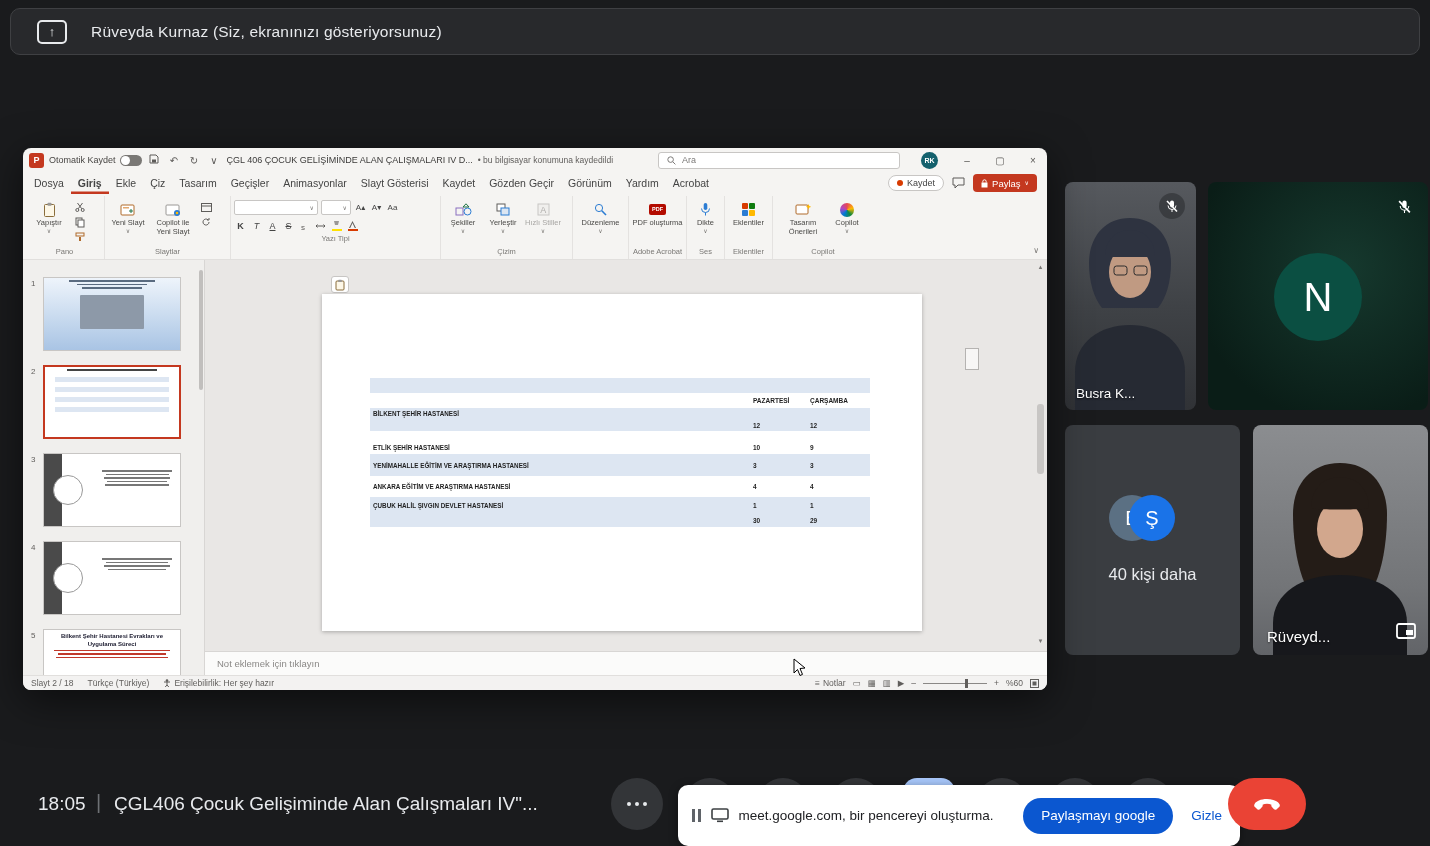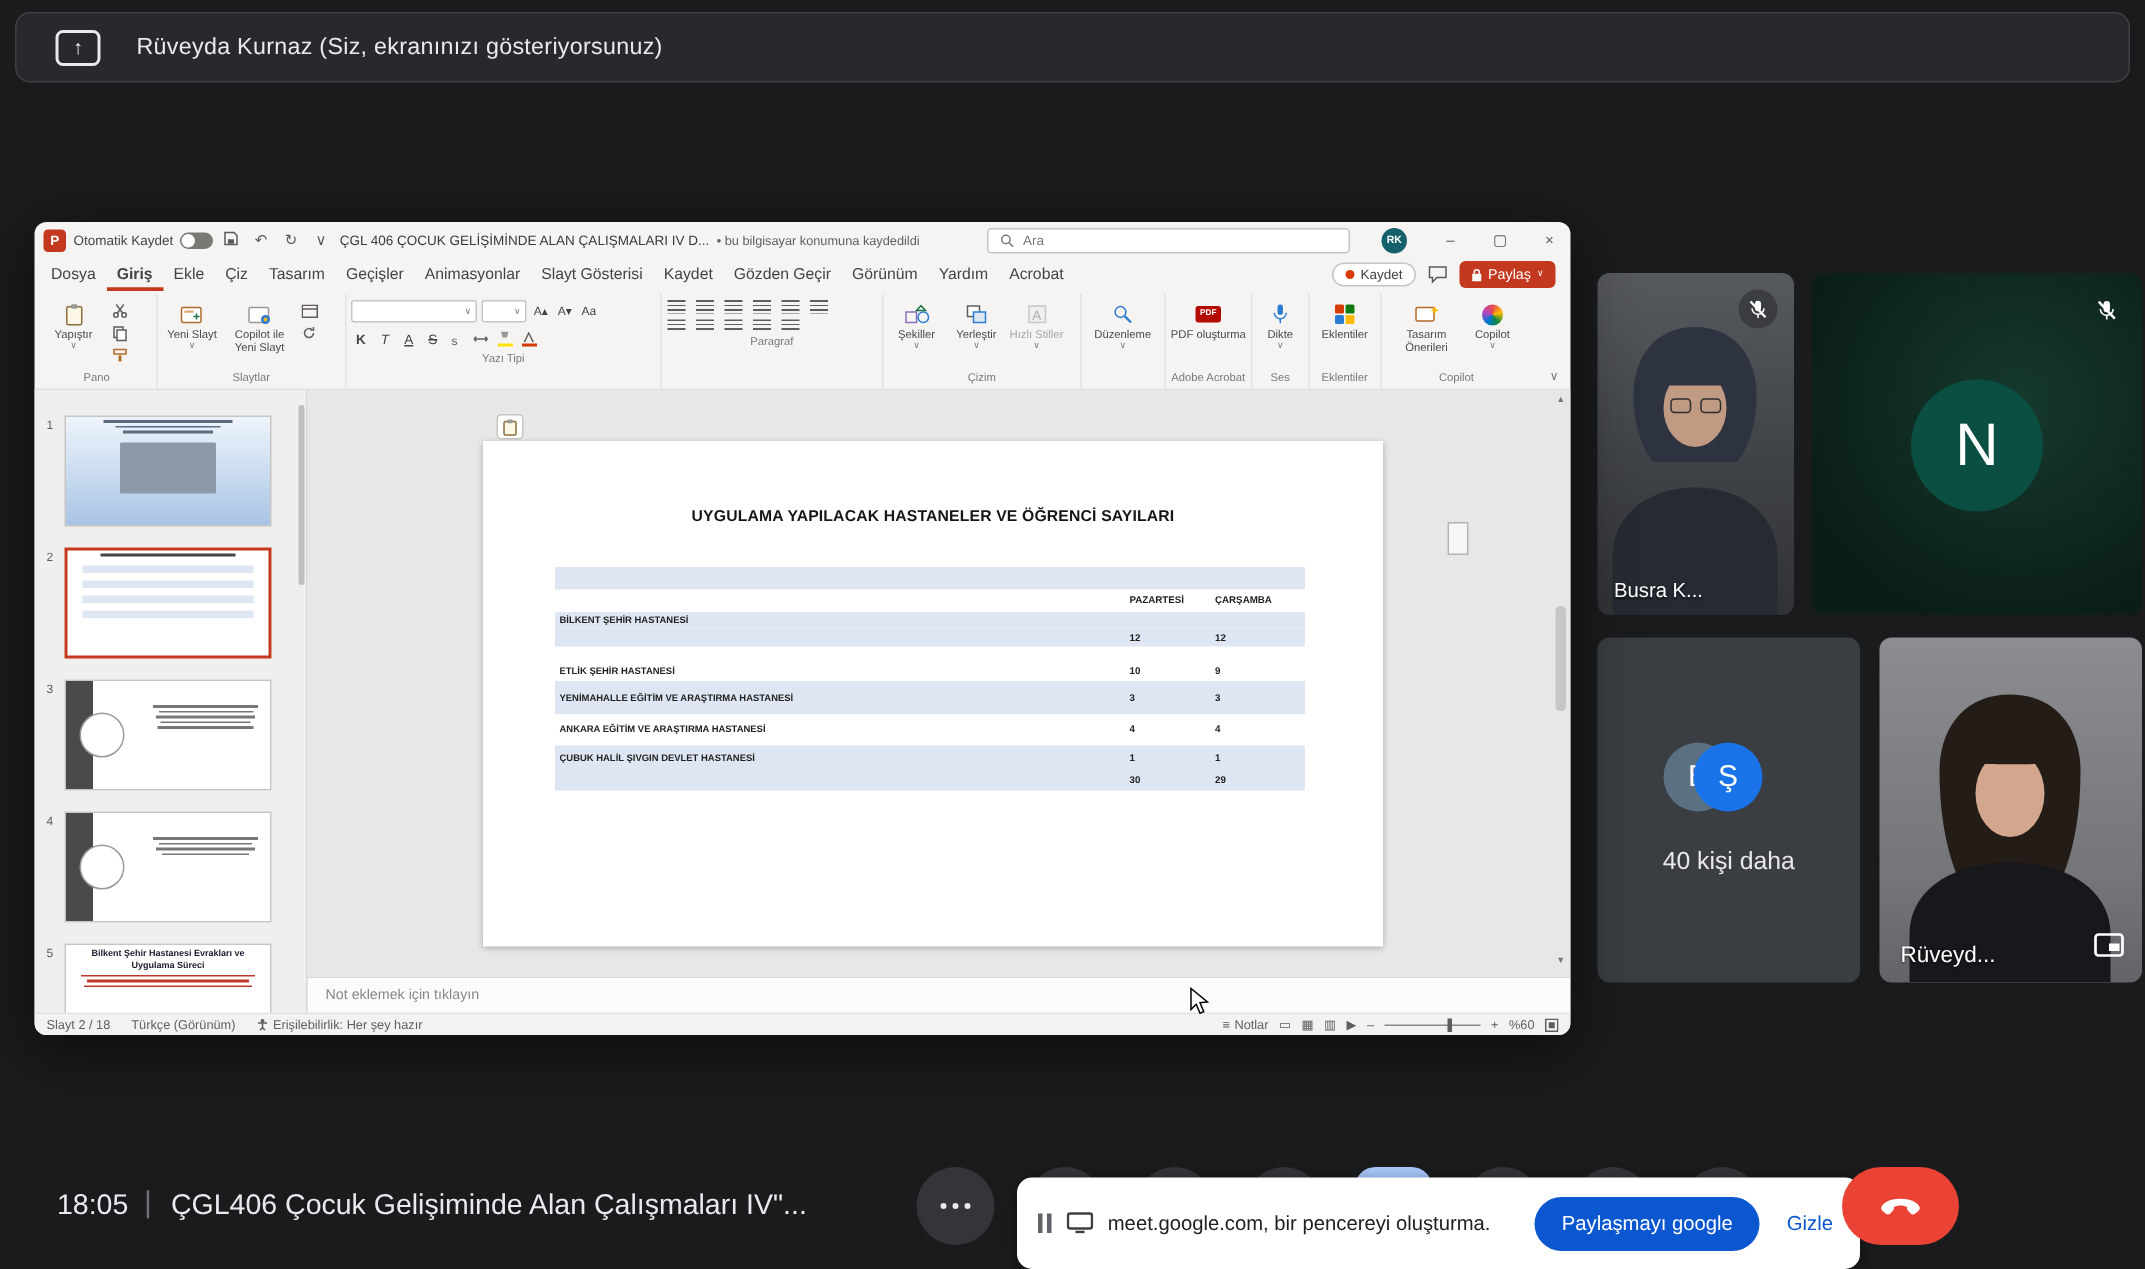--- a/index.html
+++ b/index.html
@@ -359,40 +359,20 @@
               <svg width="9" height="7" viewBox="0 0 9 7">
                   <path d="M4.5 0 L8 7 H6.8 L4.5 2 L2.2 7 H1 Z" fill="#5f5d5b"></path>
                 </svg>
               <span class="cbar" style="background:#d83b01"></span>
             </span>
           </div>
         </div>
         <div class="rg-l">Yazı Tipi</div>
       </div>
 
-      <div class="rg" style="width:148px">
-        <div class="rows2" style="padding-left:4px">
-          <div class="frow" style="gap:7px">
-            <span class="sline"></span>
-            <span class="sline"></span>
-            <span class="sline"></span>
-            <span class="sline"></span>
-            <span class="sline"></span>
-            <span class="sline"></span>
-          </div>
-          <div class="frow" style="gap:7px">
-            <span class="sline"></span>
-            <span class="sline"></span>
-            <span class="sline"></span>
-            <span class="sline"></span>
-            <span class="sline"></span>
-          </div>
-        </div>
-        <div class="rg-l">Paragraf</div>
-      </div>
 
       <div class="rg" style="width:132px">
         <div class="rg-c">
           <div class="bigbtn" style="width:38px">
             <span class="ic">
               <svg width="17" height="14" viewBox="0 0 17 14">
                   <rect x="1" y="5" width="7" height="7" fill="none" stroke="#8a6fbf"></rect>
                   <circle cx="12.5" cy="8.5" r="3.5" fill="none" stroke="#2b7cd3"></circle>
                   <path d="M8 4 L11 0.8 L14 4 Z" fill="none" stroke="#217346"></path>
                 </svg>
@@ -587,21 +567,20 @@
         <div class="edit-area">
 
           <span class="paste-float">
             <svg width="10" height="12" viewBox="0 0 10 12">
                 <rect x="1" y="2" width="8" height="9" rx="1" fill="#fdf7e7" stroke="#8a6d3b"></rect>
                 <rect x="3.2" y="0.7" width="3.6" height="2.4" rx="0.7" fill="#9a9896"></rect>
               </svg>
           </span>
 
           <div class="canvas">
-            <div class="slide-title">UYGULAMA YAPILACAK HASTANELER VE ÖĞRENCİ SAYILARI</div>
 
             <div class="stable">
               <div class="t-row blue" style="height:15px">
                 <span class="c-name"></span>
                   <span class="c-mon"></span>
                   <span class="c-wed"></span>
               </div>
               <div class="t-row" style="height:15px">
                 <span class="c-name"></span>
                 <span class="c-mon">PAZARTESİ</span>
@@ -660,21 +639,21 @@
         </div>
 
         <div class="notes">
           <span>Not eklemek için tıklayın</span>
         </div>
       </div>
     </div>
 
     <div class="statusbar">
       <span>Slayt 2 / 18</span>
-      <span>Türkçe (Görünüm)</span>
+      <span>Türkçe (Türkiye)</span>
       <span style="display:flex;align-items:center;gap:3px">
         <svg width="8" height="8" viewBox="0 0 8 8">
             <circle cx="4" cy="1.6" r="1.3" fill="#605e5c"></circle>
             <path d="M1 3 h6 M4 3 v3 M4 6 l-1.8 2 M4 6 l1.8 2" stroke="#605e5c" fill="none"></path>
           </svg>
         <span>Erişilebilirlik: Her şey hazır</span>
       </span>
       <span class="sb-right">
         <span style="display:flex;align-items:center;gap:3px">
           <span>≡</span>

